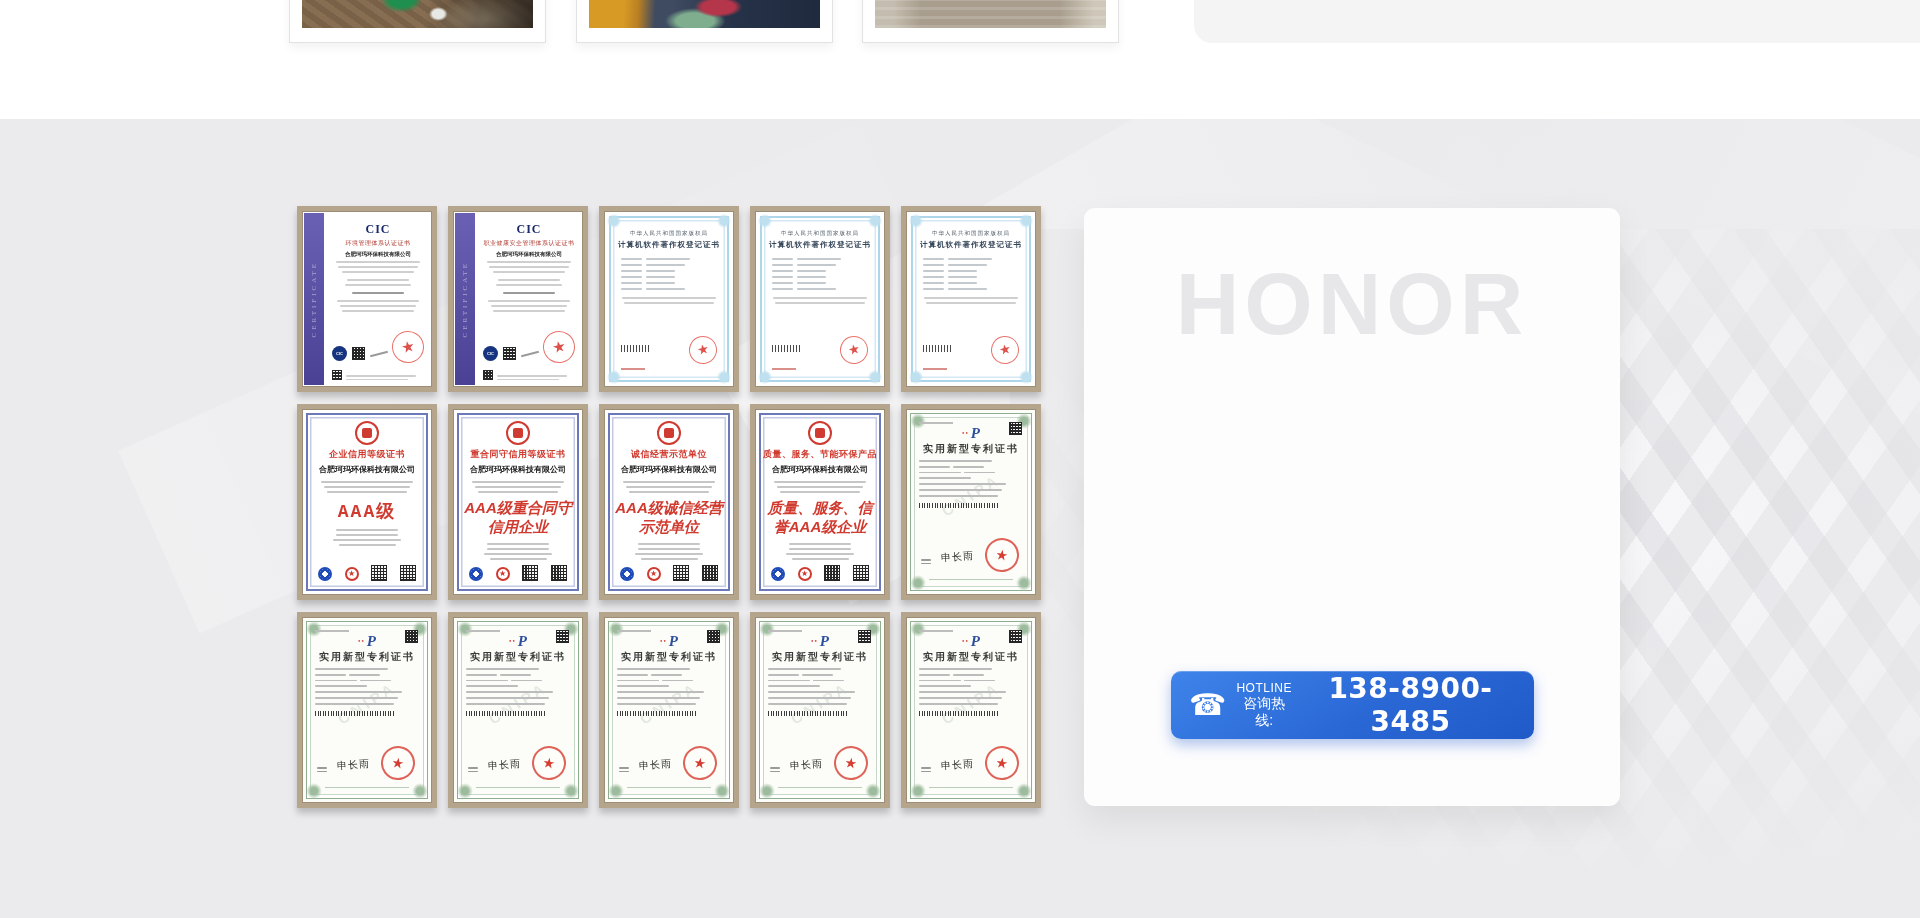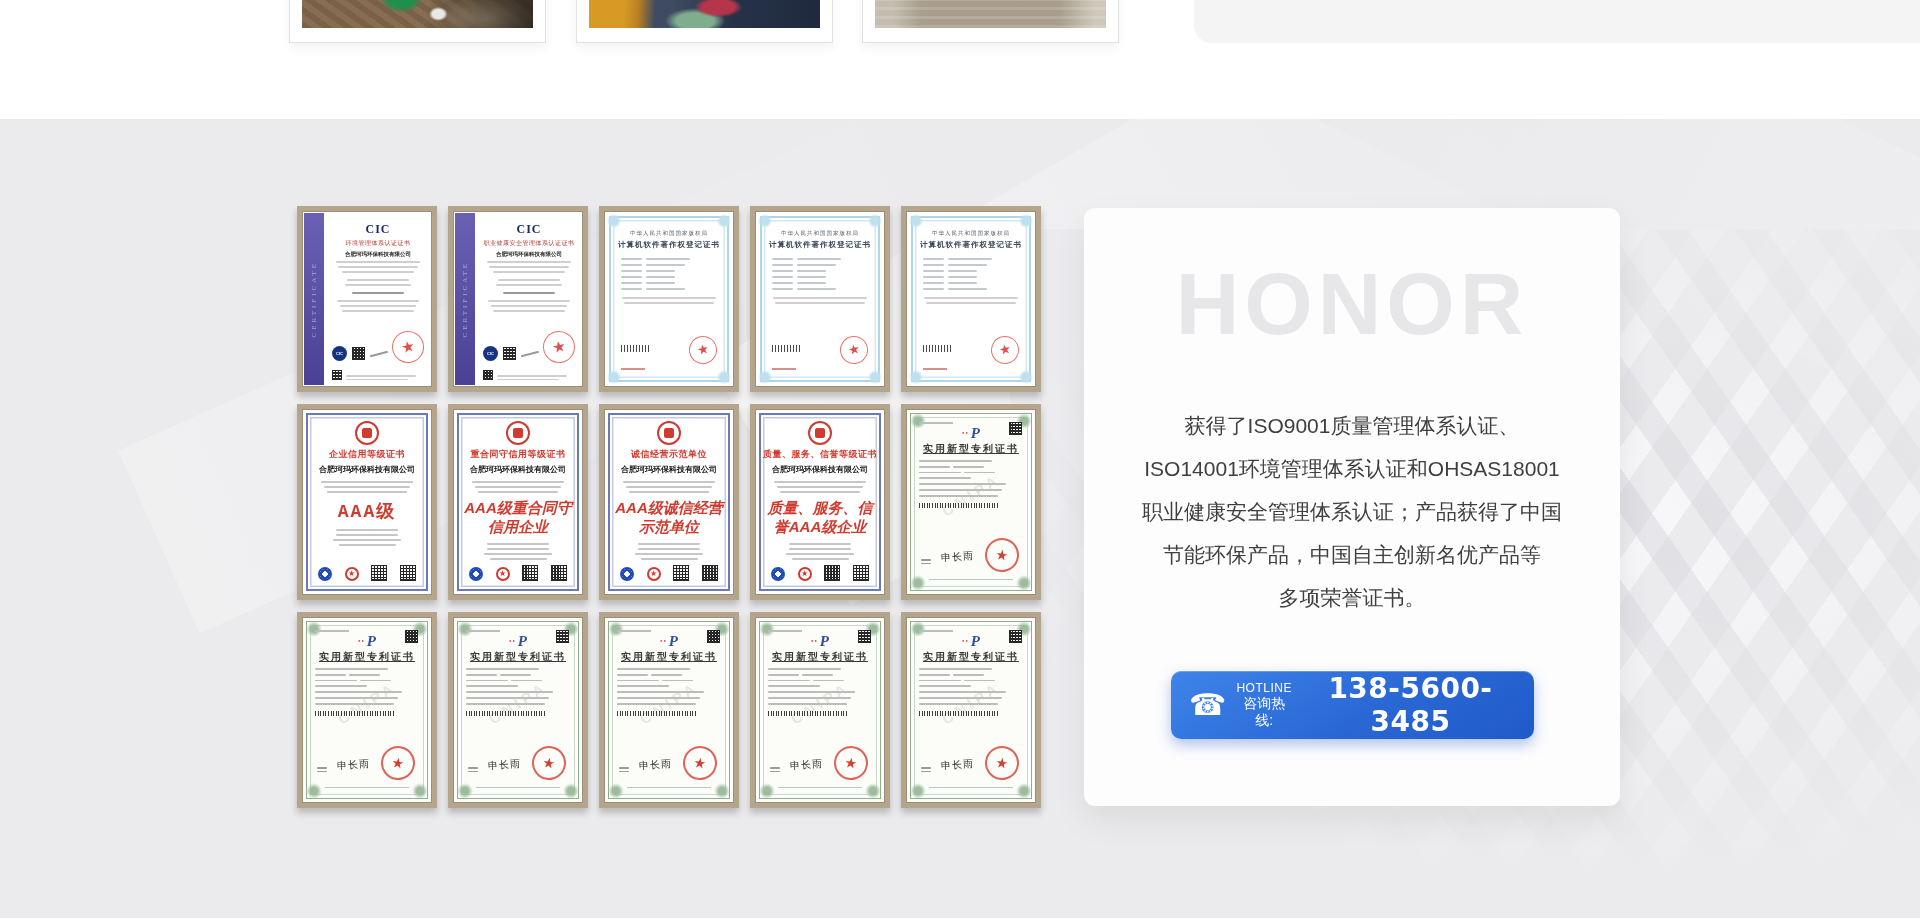--- a/index.html
+++ b/index.html
@@ -138,21 +138,21 @@
       background:radial-gradient(circle,#9dbb9d 0 30%,rgba(157,187,157,0) 70%);}
   .leaf-tl{left:4px;top:4px}.leaf-tr{right:4px;top:4px}.leaf-bl{left:4px;bottom:4px}.leaf-br{right:4px;bottom:4px}
   .patent-body{position:absolute;inset:9px;}
   .patent-no{width:34px;height:2px;background:#bdbdbd;margin:4px 0 0 4px;}
   .patent-qr{position:absolute;right:5px;top:4px;width:13px;height:13px;}
   .p-logo{display:block;text-align:center;margin-top:1px;
       font-family:"Liberation Serif","DejaVu Serif",serif;font-style:italic;font-weight:bold;
       font-size:15px;color:#2d4f9e;}
   .p-logo::before{content:"●● ";font-size:4px;color:#d0392e;vertical-align:4px;letter-spacing:1px;}
   .patent-title{text-align:center;margin-top:0;font-size:10px;font-weight:bold;color:#3a3a3a;
-      letter-spacing:2px;font-family:"Liberation Serif","DejaVu Serif",serif;text-decoration:underline;}
+      letter-spacing:2px;font-family:"Liberation Serif","DejaVu Serif",serif;}
   .prow{display:flex;gap:3px;margin:4px 4px 0;}
   .prow .b{background:#bcbcbc;height:1.8px;}
   .patent-barcode{margin:6px 4px 0;height:5px;width:72%;
       background:repeating-linear-gradient(90deg,#3c3c3c 0 1px,rgba(0,0,0,0) 1px 2.6px);}
   .patent-sign{position:absolute;left:26px;bottom:22px;font-size:10px;color:#2a2a2a;
       transform:rotate(-4deg);letter-spacing:1px;}
   .sign-lbl{position:absolute;left:6px;bottom:22px;display:flex;flex-direction:column;gap:2px;}
   .sign-lbl .b{width:10px;height:1.5px;background:#9a9a9a;}
   .seal-nat{position:absolute;right:8px;bottom:14px;width:30px;height:30px;border-radius:50%;
       border:2px solid rgba(214,60,48,.8);color:#d63c30;font-size:14px;line-height:30px;text-align:center;
@@ -487,21 +487,21 @@
               <span class="qr qr-m"></span>
             </div>
           </div>
         </div>
         <div class="cert cert-credit">
           <div class="credit-inner"></div>
           <div class="credit-body">
             <div class="credit-emblem">
               <i></i>
             </div>
-            <div class="credit-title">质量、服务、信誉等级证书</div>
+            <div class="credit-title">质量、服务、节能环保产品</div>
             <div class="credit-company">合肥珂玛环保科技有限公司</div>
             <div class="credit-rows">
               <div class="b c w80"></div>
               <div class="b c w76"></div>
               <div class="b c w70"></div>
             </div>
             <div class="award award-small">质量、服务、信誉AAA级企业</div>
             <div class="credit-rows">
               <div class="b c w55"></div>
               <div class="b c w55"></div>
@@ -789,31 +789,24 @@
             </div>
             <div class="patent-sign">申长雨</div>
             <span class="seal-nat">★</span>
             <div class="patent-footline"></div>
           </div>
         </div>
       </div>
 
     <div class="honor-card">
       <div class="honor-watermark">HONOR</div>
-      <div class="honor-desc">
-        <span>获得了ISO9001质量管理体系认证、</span>
-        <span>ISO14001环境管理体系认证和OHSAS18001</span>
-        <span>职业健康安全管理体系认证；产品获得了中国</span>
-        <span>节能环保产品，中国自主创新名优产品等</span>
-        <span>多项荣誉证书。</span>
-      </div>
       <button class="hotline-btn">
         <span class="hotline-phone">☎</span>
         <span class="hotline-labels">
           <div class="hotline-en">HOTLINE</div>
           <div class="hotline-zh">咨询热线:</div>
         </span>
-        <span class="hotline-number">138-5600-3485</span>
+        <span class="hotline-number">138-8900-3485</span>
       </button>
     </div>
   </div>
 
 </div>
 
 </body></html>

